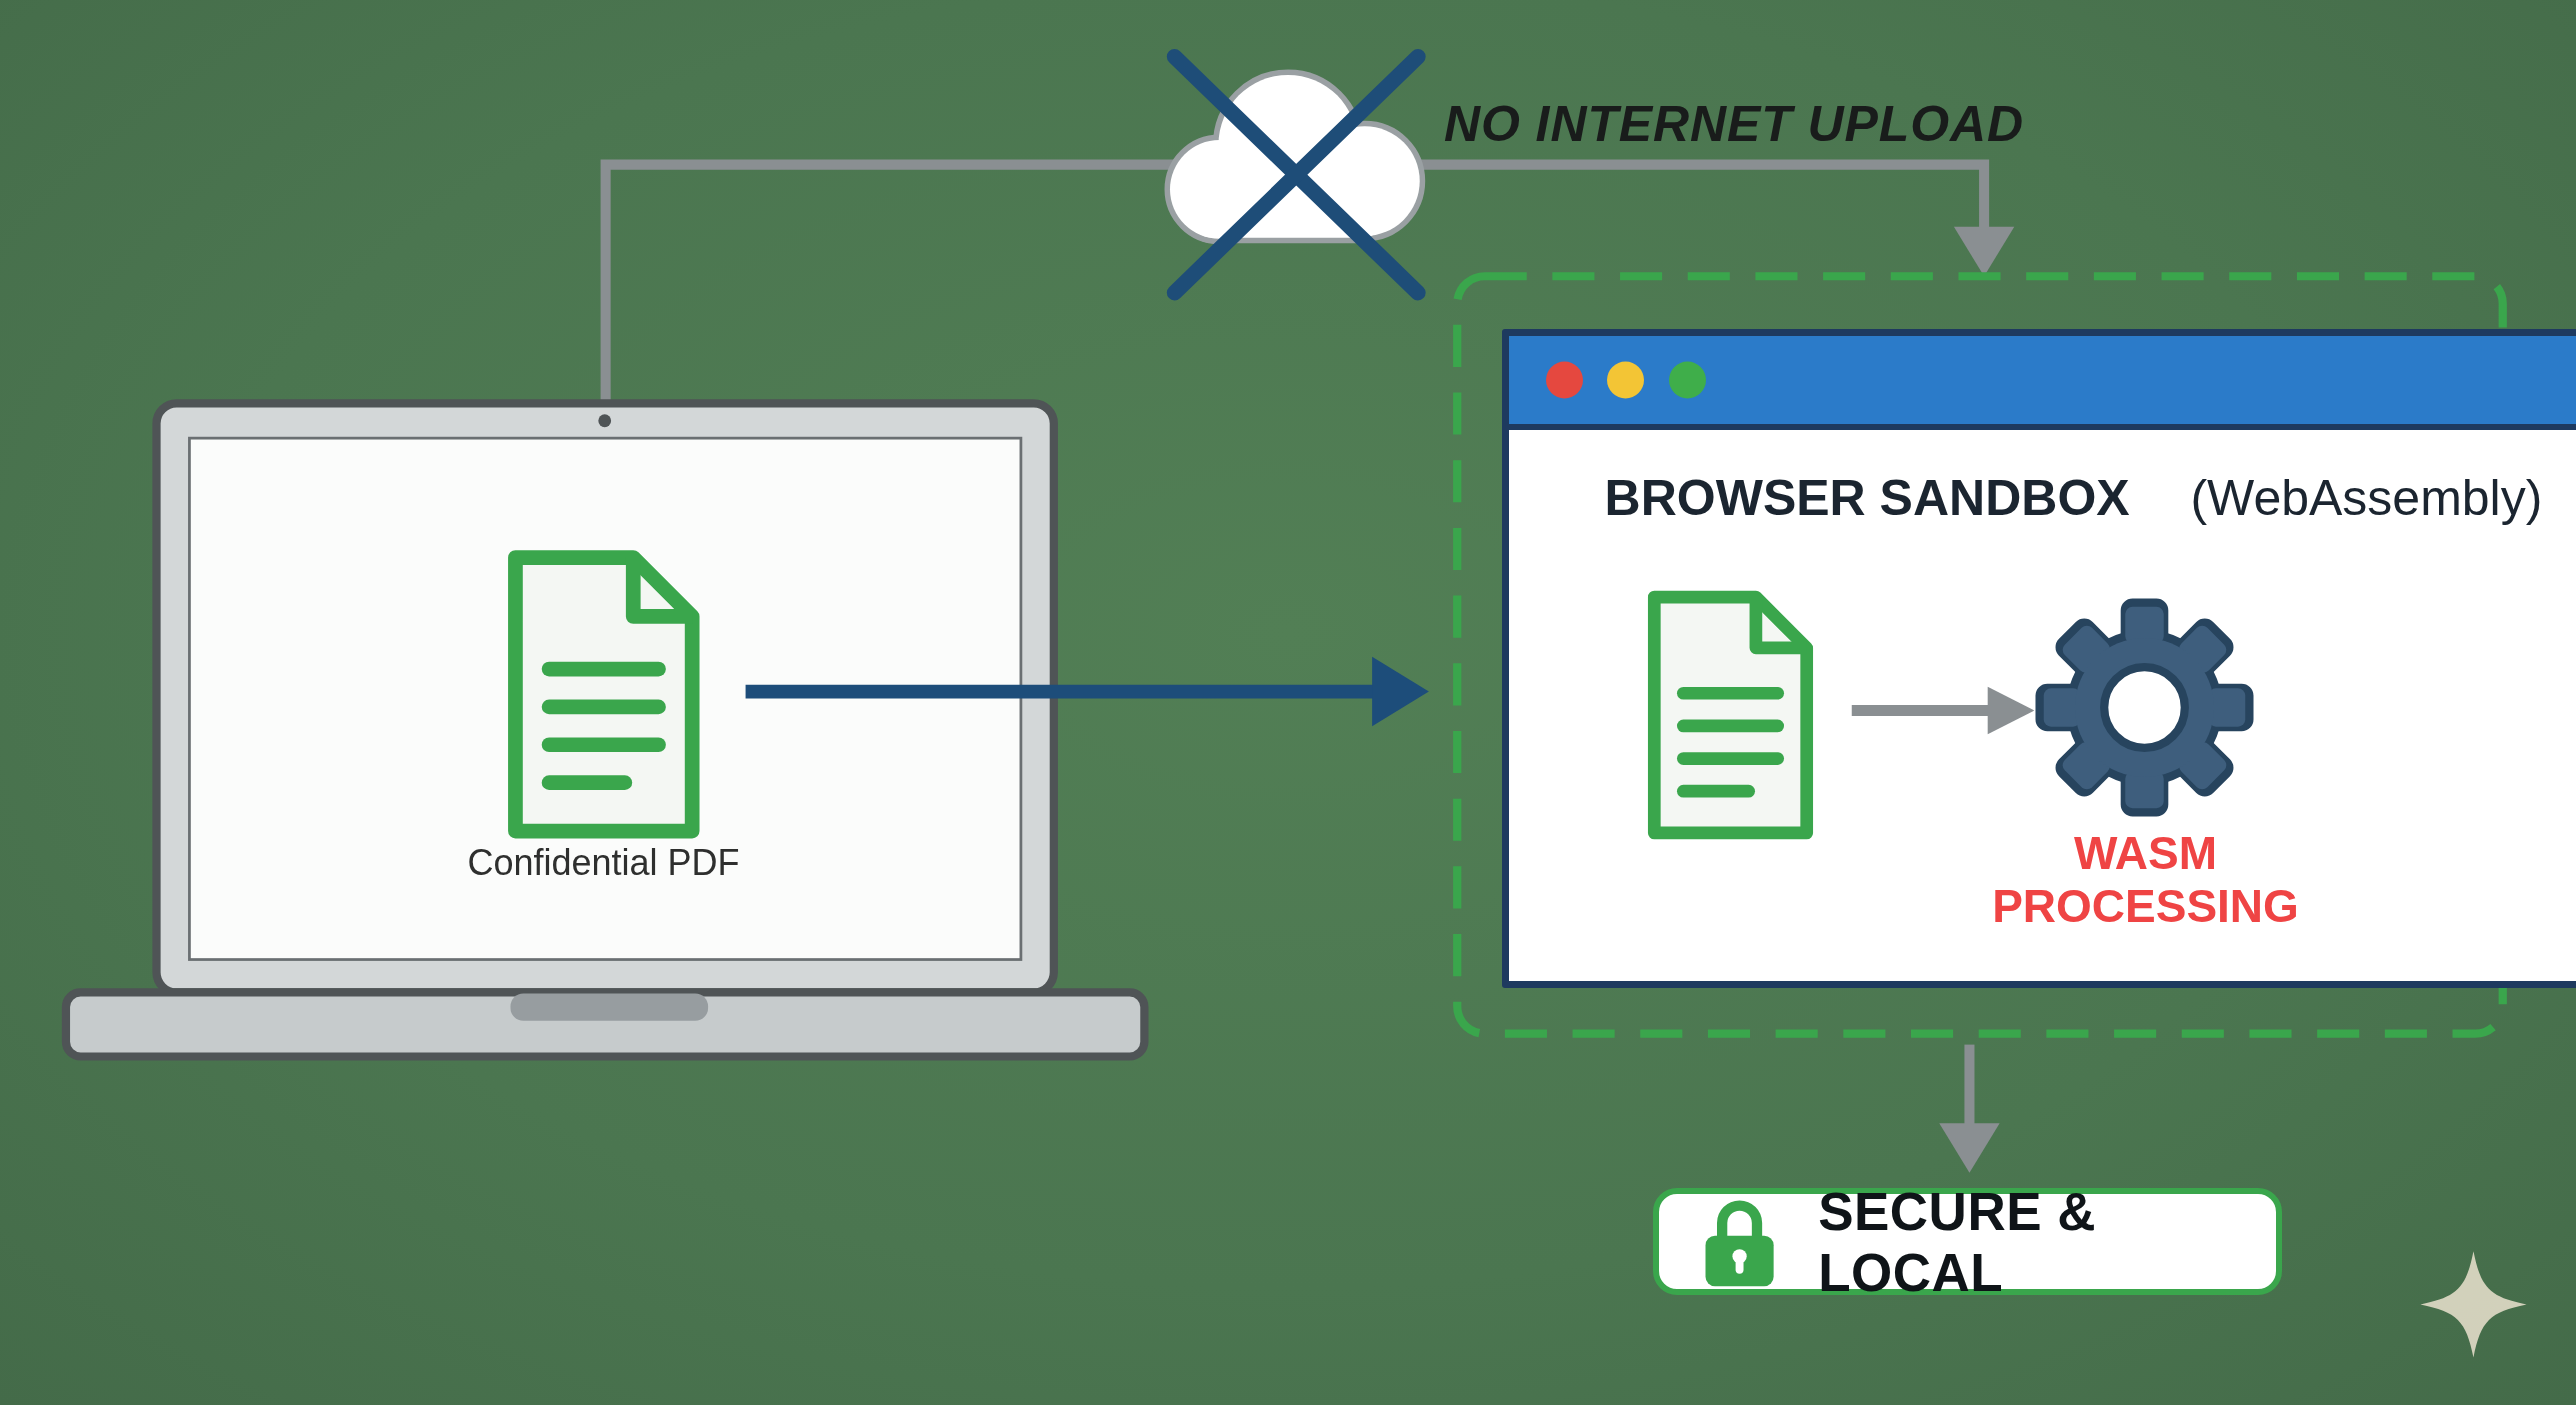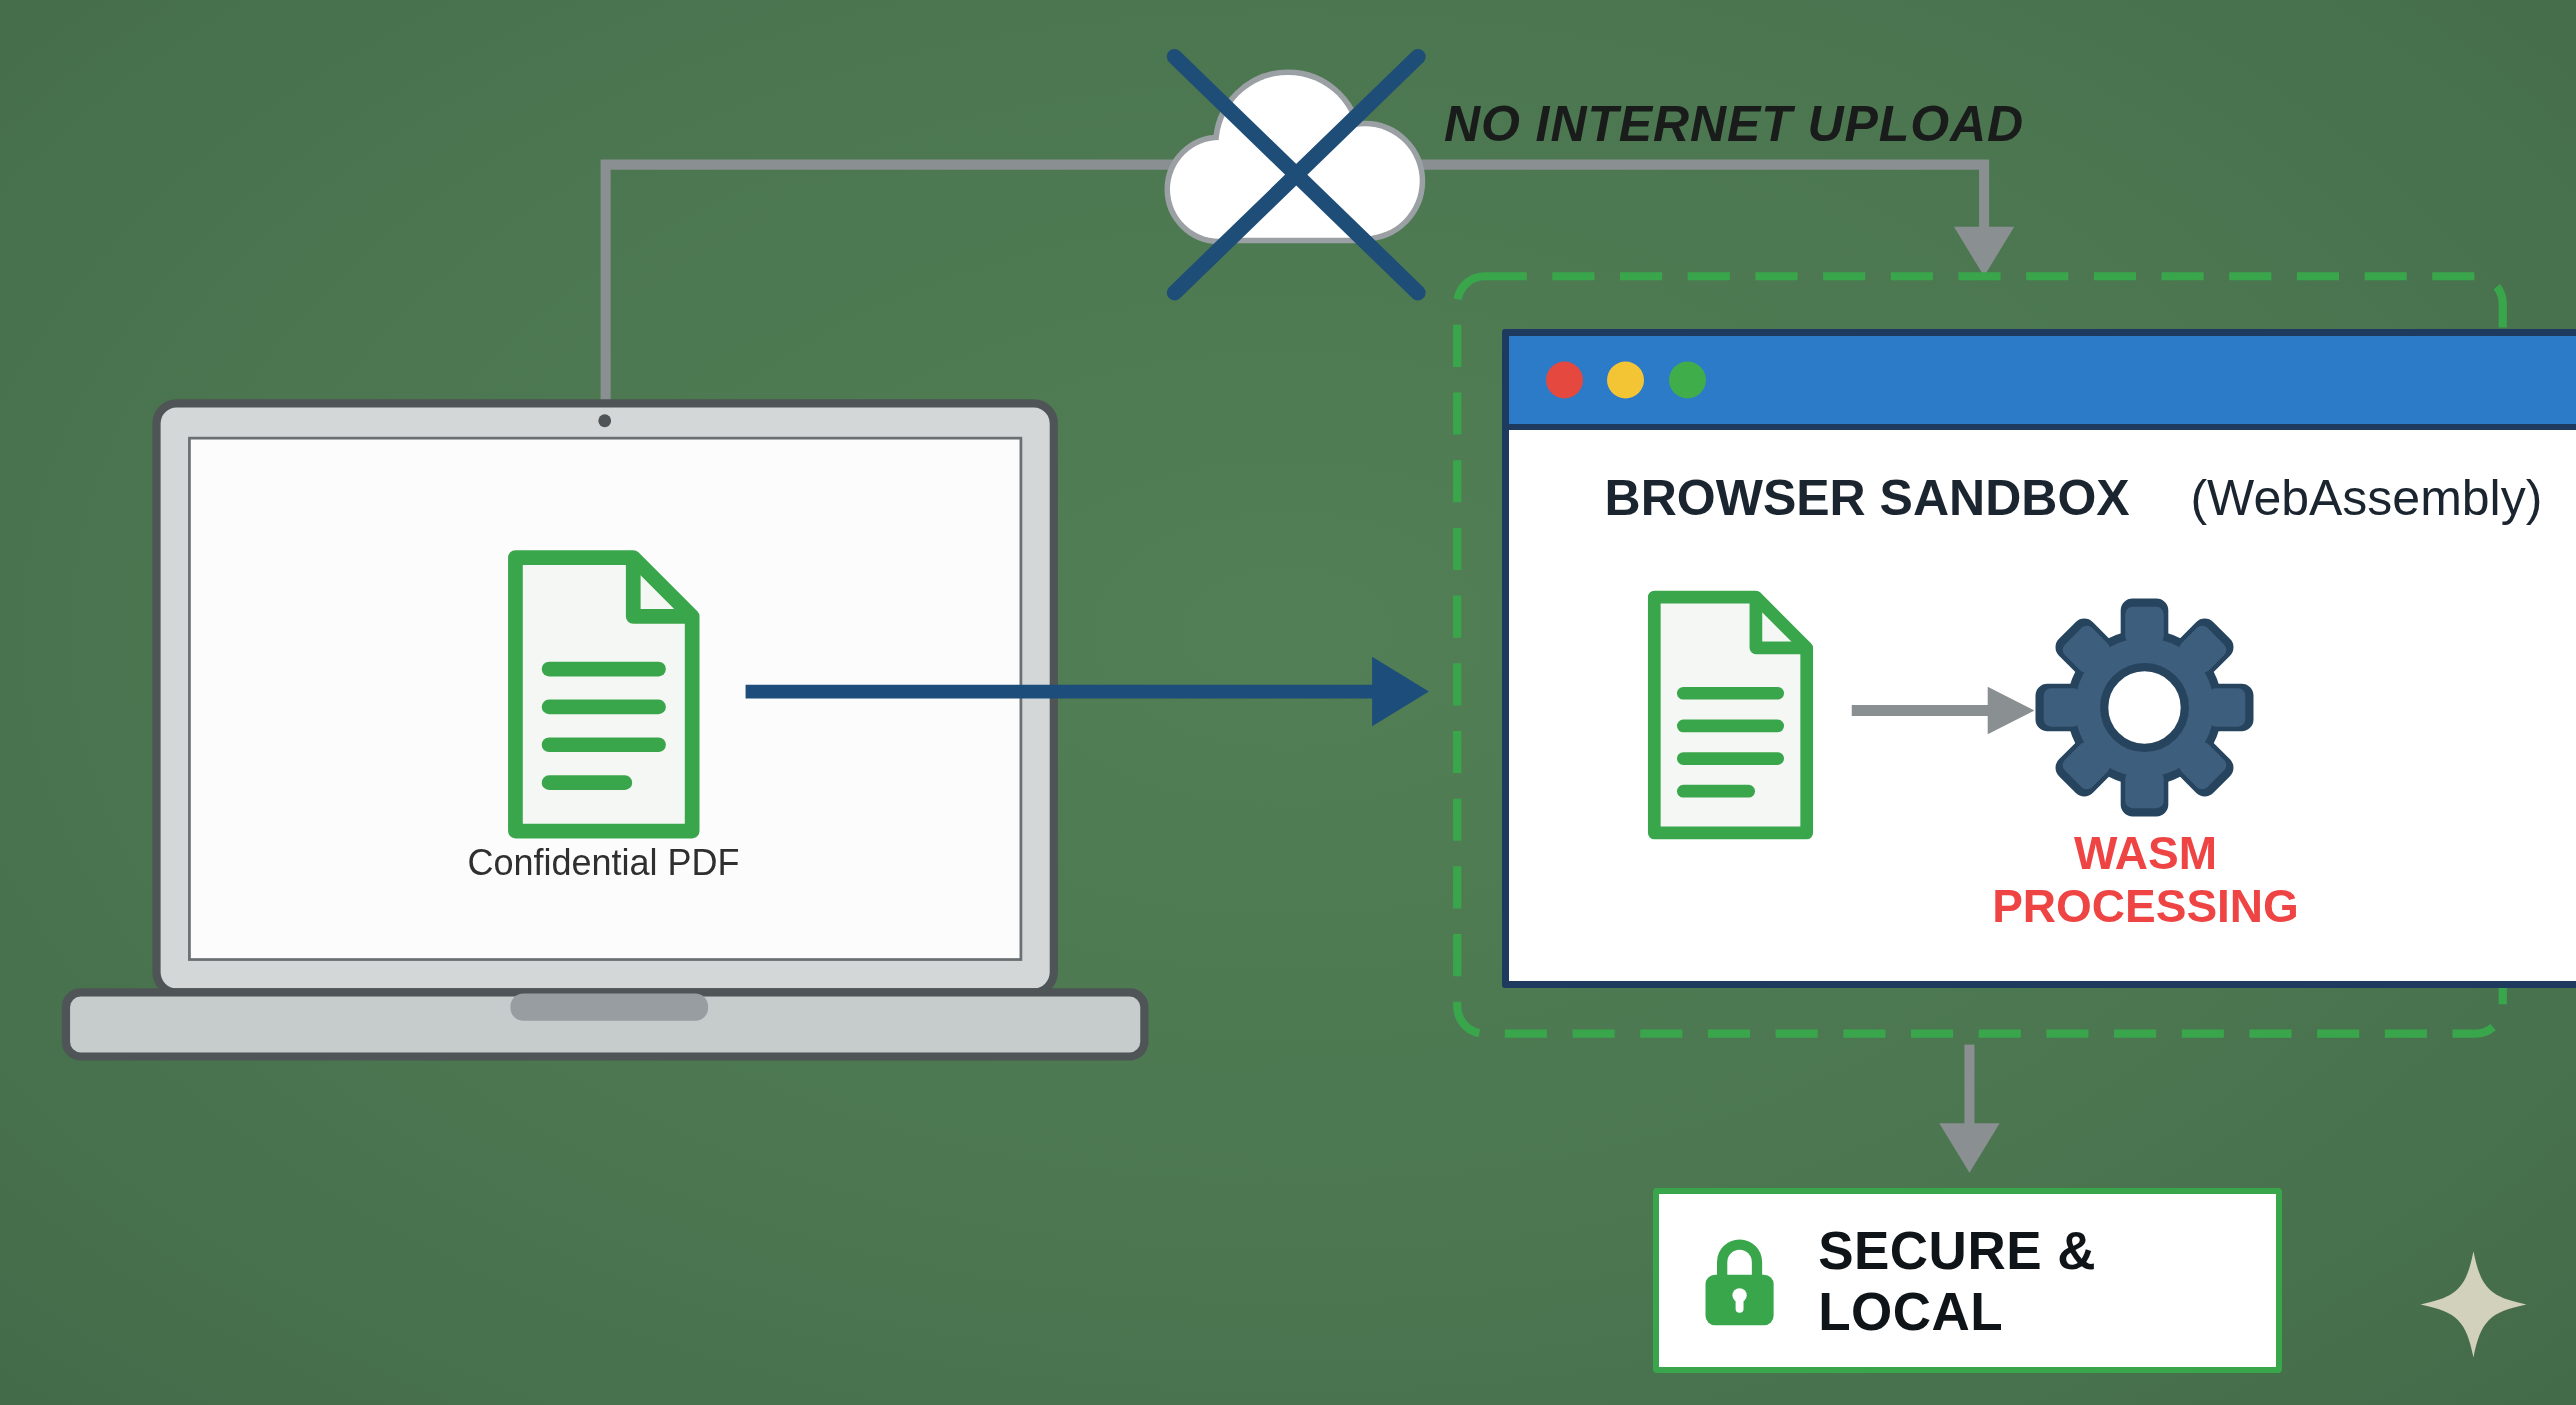--- a/index.html
+++ b/index.html
@@ -42,22 +42,22 @@
 
   .browser-doc{left:129px;top:252px;}
   .browser-arrow{left:338px;top:338px;}
   .browser-gear{left:521px;top:257px;}
   .label-wasm{
     left:435px;top:491px;width:403px;text-align:center;
     font-size:46px;font-weight:700;line-height:1.16;color:#ef4444;
   }
 
   .badge{
-    left:1653px;top:1188px;width:629px;height:185px;box-sizing:border-box;
-    background:#ffffff;border:6.4px solid #3aa64c;border-radius:4px;
+    left:1653px;top:1188px;width:629px;height:107px;box-sizing:border-box;
+    background:#ffffff;border:6.4px solid #3aa64c;border-radius:24px;
     display:flex;align-items:center;padding-left:37px;gap:35px;
   }
   .badge-text{font-size:53px;font-weight:700;color:#0f1418;letter-spacing:0.5px;}
 </style>
 </head>
 <body>
 
 <div class="stage">
 
   <svg class="bg" width="2576" height="1405" viewBox="0 0 2816 1536">

